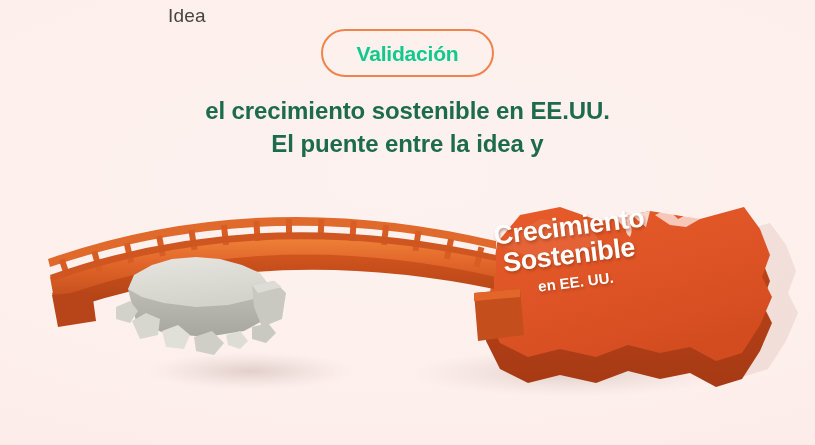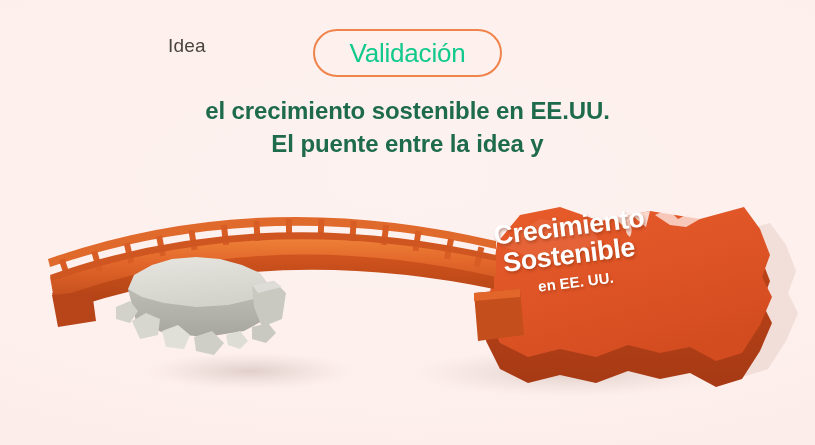--- a/index.html
+++ b/index.html
@@ -38,22 +38,22 @@
     justify-content: center;
     height: 48px;
     padding: 0 34px;
     border: 2.5px solid #f08349;
     border-radius: 26px;
     box-sizing: border-box;
     background: transparent;
   }
   .badge-label {
     color: #11c98c;
-    font-size: 26px;
-    font-weight: normal;
+    font-size: 21px;
+    font-weight: bold;
     letter-spacing: -0.2px;
     line-height: 1;
     white-space: nowrap;
   }
 
   .subtitle {
     position: absolute;
     left: 0;
     right: 0;
     top: 94px;
@@ -242,21 +242,21 @@
 
         <path d="M132,136 L146,128 L160,134 L158,150 L140,154 Z" fill="#d7d6cf"></path>
         <path d="M162,146 L178,140 L190,150 L184,164 L166,162 Z" fill="#e0dfd8"></path>
         <path d="M194,152 L212,146 L224,158 L214,170 L196,166 Z" fill="#cfcec7"></path>
         <path d="M226,150 L240,146 L248,156 L240,164 L228,160 Z" fill="#dddcd5"></path>
         <path d="M252,142 L268,138 L276,148 L266,158 L252,154 Z" fill="#c9c8c1"></path>
         <path d="M116,122 L130,116 L138,126 L130,138 L116,134 Z" fill="#d2d1ca"></path>
       </g>
     </svg>
 
-    <div class="idea-label" style="top:-180px;margin-top:30px;">Idea</div>
+    <div class="idea-label" style="top:-180px;">Idea</div>
   </div>
 
   <div class="map-text">
     <span class="l1">Crecimiento</span>
     <span class="l2">Sostenible</span>
     <span class="l3">en EE. UU.</span>
   </div>
 
 </div>
 

